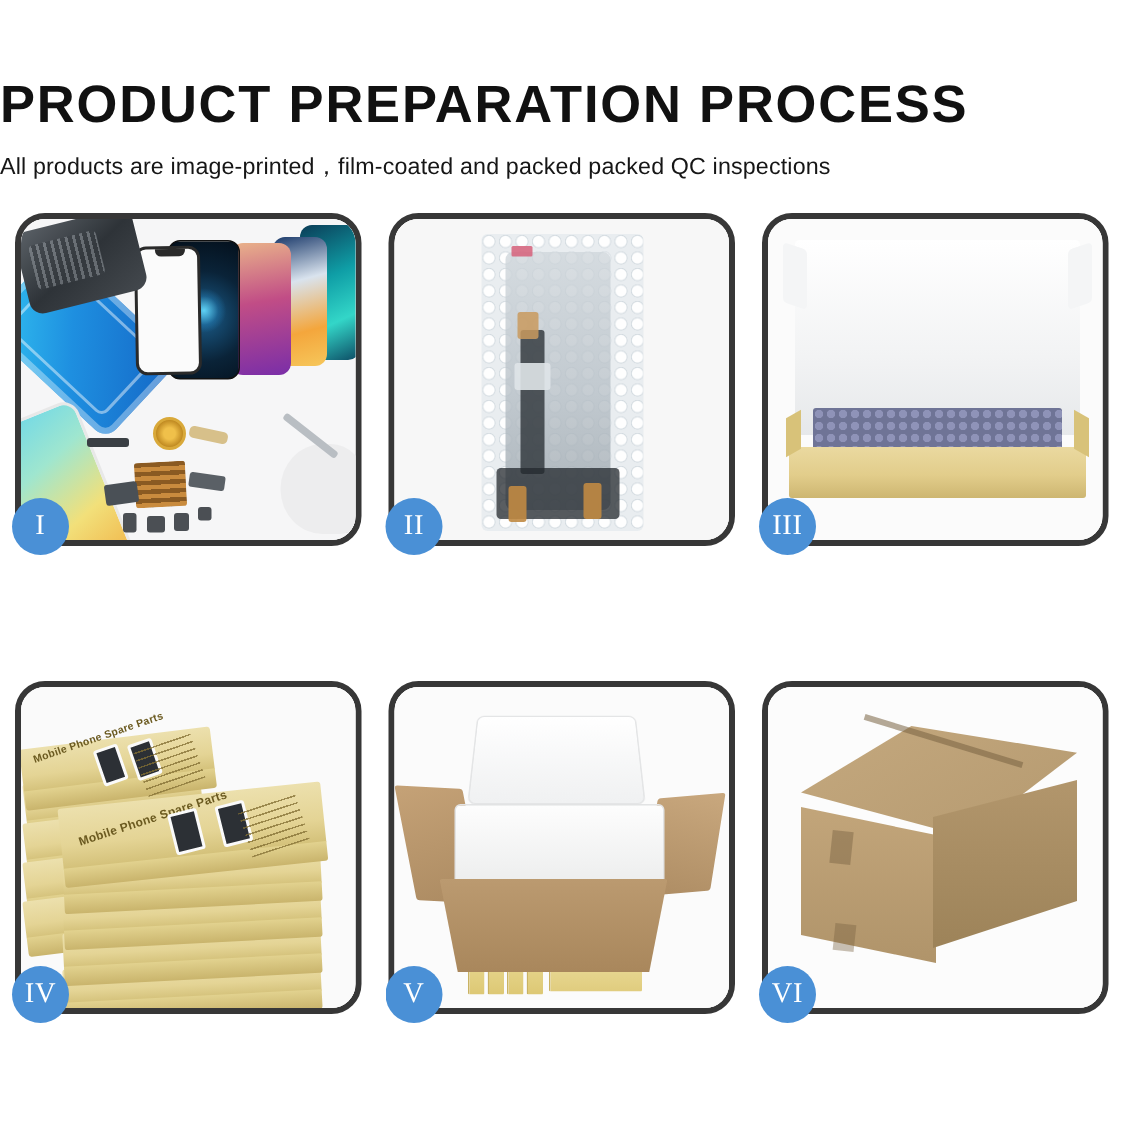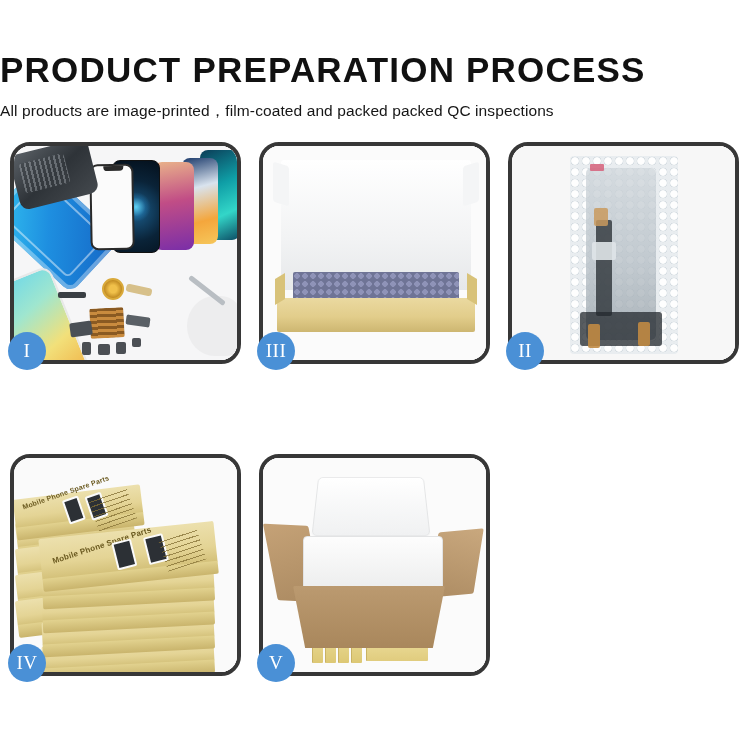--- a/index.html
+++ b/index.html
@@ -317,45 +317,45 @@
           <div class="scr2"></div>
           <div class="hand"></div>
           <div class="tweez"></div>
         </div>
       </div>
       <div class="badge">I</div>
     </div>
 
     <div class="panel">
       <div class="panel-inner">
-        <div class="scene p3">
-          <div class="b3lid"></div>
-          <div class="b3foam"></div>
-          <div class="b3tray"></div>
-        </div>
-      </div>
-      <div class="badge">III</div>
-    </div>
-
-    <div class="panel">
-      <div class="panel-inner">
         <div class="scene p2">
           <div class="bubblebag">
             <div class="lcd"></div>
             <div class="lcdflex"></div>
             <div class="lcdconn"></div>
             <div class="lcdcop1"></div>
             <div class="lcdbot"></div>
             <div class="lcdcop2"></div>
             <div class="lcdcop3"></div>
             <div class="redlbl"></div>
           </div>
         </div>
       </div>
       <div class="badge">II</div>
+    </div>
+
+    <div class="panel">
+      <div class="panel-inner">
+        <div class="scene p3">
+          <div class="b3lid"></div>
+          <div class="b3foam"></div>
+          <div class="b3tray"></div>
+        </div>
+      </div>
+      <div class="badge">III</div>
     </div>
 
     <div class="panel">
       <div class="panel-inner">
         <div class="scene p4">
           <div class="stack">
 
             <div class="sbox" style="left:2px;top:58px;width:118px;height:26px;transform:rotate(-7deg);">
                 <span class="side"></span>
               </div>
@@ -415,15 +415,28 @@
             <span class="ybox" style="left:34px;"></span>
             <span class="ybox" style="left:47px;"></span>
             <span class="ybox" style="left:62px;width:62px;height:38px;background:linear-gradient(180deg,#f3e7ad 0%,#e0cc7e 100%);"></span>
           </div>
           <div class="cartonBody"></div>
         </div>
       </div>
       <div class="badge">V</div>
     </div>
 
+    <div class="panel">
+      <div class="panel-inner">
+        <div class="scene p6">
+          <div class="c6top"></div>
+          <div class="c6front"></div>
+          <div class="c6side"></div>
+          <div class="c6seam"></div>
+          <div class="c6tape1"></div>
+          <div class="c6tape2"></div>
+        </div>
+      </div>
+      <div class="badge">VI</div>
+    </div>
 
   </div>
 </div>
 
 </body></html>

